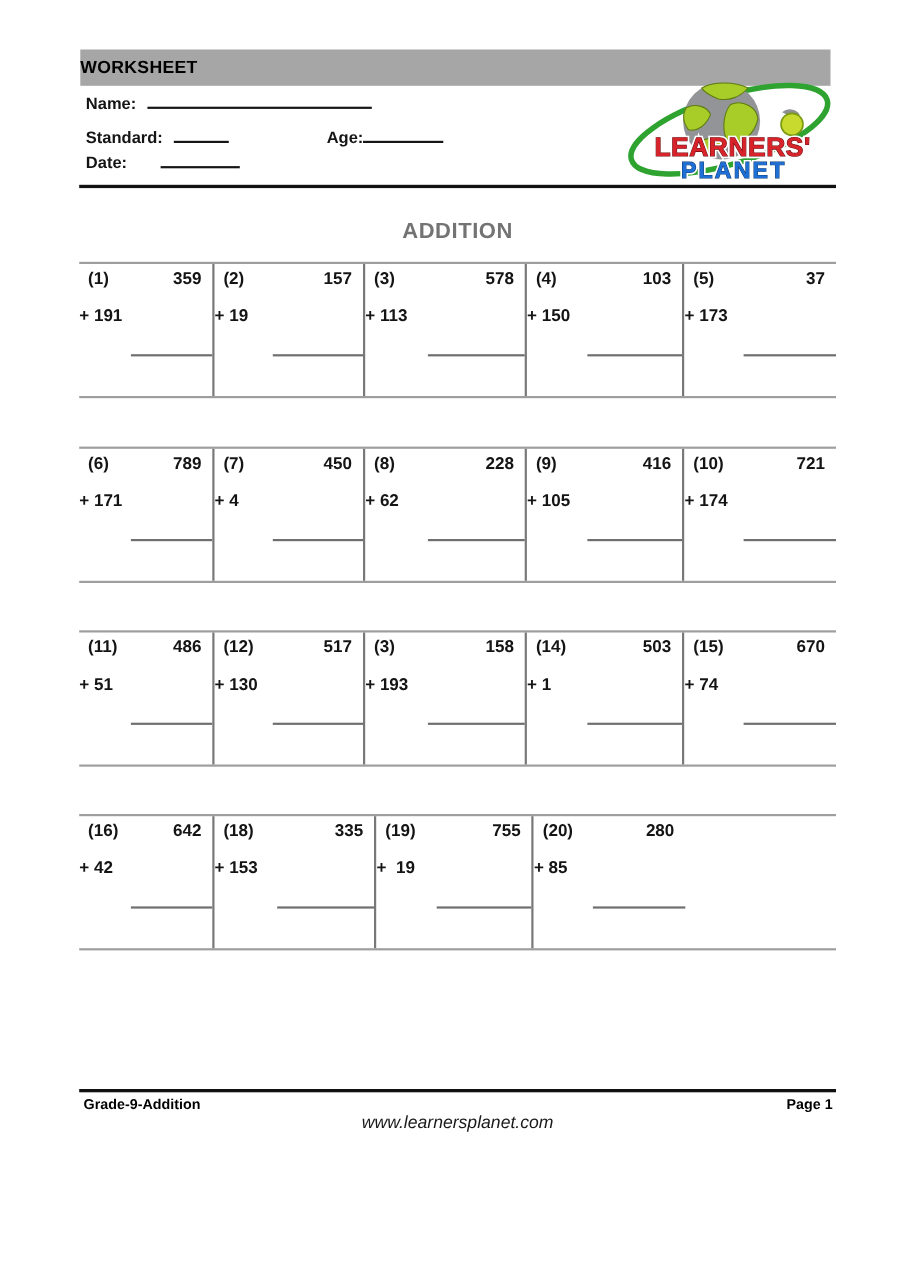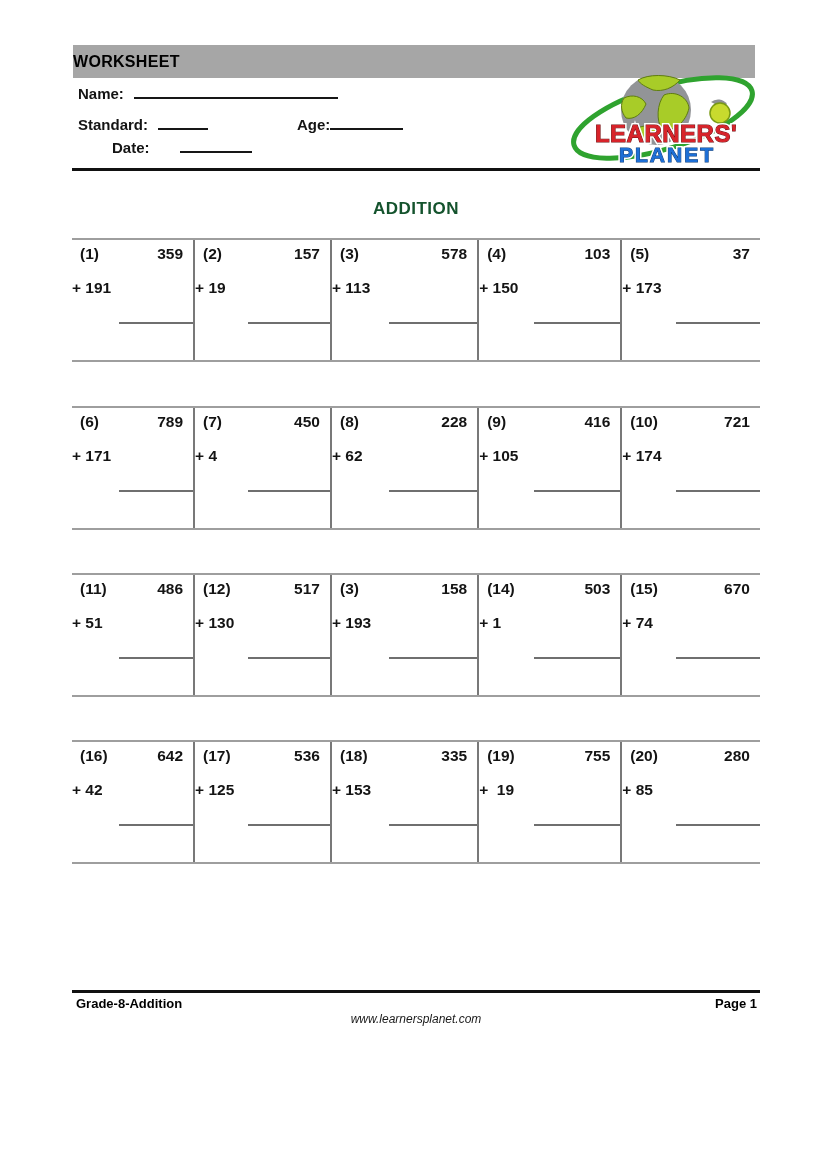--- a/index.html
+++ b/index.html
@@ -16,29 +16,29 @@
   .ws-bar{
     position:absolute;left:73px;top:45px;width:682px;height:33px;
     background:#a6a6a6;
     display:flex;align-items:center;
   }
   .ws-bar span{font-weight:bold;font-size:16px;letter-spacing:.3px;color:#000;}
   .field-row{position:absolute;left:78px;font-weight:bold;font-size:15px;white-space:nowrap;}
   .blank-line{display:inline-block;border-bottom:2px solid #161616;height:13px;vertical-align:baseline;}
   .name-row{top:84px;}
   .std-row{top:115px;}
-  .date-row{top:138px;margin-left:34px;}
+  .date-row{top:138px;}
   .age-part{position:absolute;left:219px;top:0;}
   .header-rule{position:absolute;left:72px;top:168px;width:688px;height:3px;background:#111;}
   
   .logo{position:absolute;left:568px;top:70px;width:196px;height:100px;}
   
   .section-title{
     position:absolute;left:72px;top:199px;width:688px;
-    text-align:center;font-weight:bold;font-size:17px;letter-spacing:.5px;color:#14532d;
+    text-align:center;font-weight:bold;font-size:20px;letter-spacing:.5px;color:#737373;
   }
   
   .prob-row{
     position:absolute;left:72px;width:688px;height:124px;
     box-sizing:border-box;
     border-top:2px solid #9e9e9e;border-bottom:2px solid #9e9e9e;
     display:flex;
   }
   .cell{position:relative;box-sizing:border-box;}
   .c1{width:17.6%;}
@@ -60,21 +60,21 @@
   .ans-line{
     position:absolute;top:82px;right:0;width:61%;height:0;
     border-top:2px solid #6f6f6f;
   }
   
   .footer-rule{position:absolute;left:72px;top:990px;width:688px;height:3px;background:#111;}
   .footer-left{position:absolute;left:76px;top:996px;font-weight:bold;font-size:13px;color:#000;}
   .footer-right{position:absolute;right:70px;top:996px;font-weight:bold;font-size:13px;color:#000;}
   .footer-site{
     position:absolute;left:72px;top:1012px;width:688px;text-align:center;
-    font-style:italic;font-size:12px;color:#1a1a1a;
+    font-style:italic;font-size:16px;color:#1a1a1a;
   }
 </style>
 </head>
 <body>
 
 <div class="page">
 
   <div class="ws-bar">
     <span>WORKSHEET</span>
   </div>
@@ -248,28 +248,20 @@
     </div>
     <div class="prob-row" style="top: 740px;">
       <div class="cell c1">
         <div class="line1">
           <span>(16)</span>
           <span>642</span>
         </div>
         <div class="line2"><span class="addend">+ 42</span></div>
         <div class="ans-line"></div>
       </div>
-      <div class="cell c2">
-        <div class="line1">
-          <span>(17)</span>
-          <span>536</span>
-        </div>
-        <div class="line2"><span class="addend">+ 125</span></div>
-        <div class="ans-line"></div>
-      </div>
       <div class="cell c3">
         <div class="line1">
           <span>(18)</span>
           <span>335</span>
         </div>
         <div class="line2"><span class="addend">+ 153</span></div>
         <div class="ans-line"></div>
       </div>
       <div class="cell c4">
         <div class="line1">
@@ -284,17 +276,17 @@
           <span>(20)</span>
           <span>280</span>
         </div>
         <div class="line2"><span class="addend">+ 85</span></div>
         <div class="ans-line"></div>
       </div>
     </div>
     <div id="problems-anchor"></div>
 
   <div class="footer-rule"></div>
-  <div class="footer-left">Grade-8-Addition</div>
+  <div class="footer-left">Grade-9-Addition</div>
   <div class="footer-right">Page 1</div>
   <div class="footer-site">www.learnersplanet.com</div>
 
 </div>
 
 </body></html>

